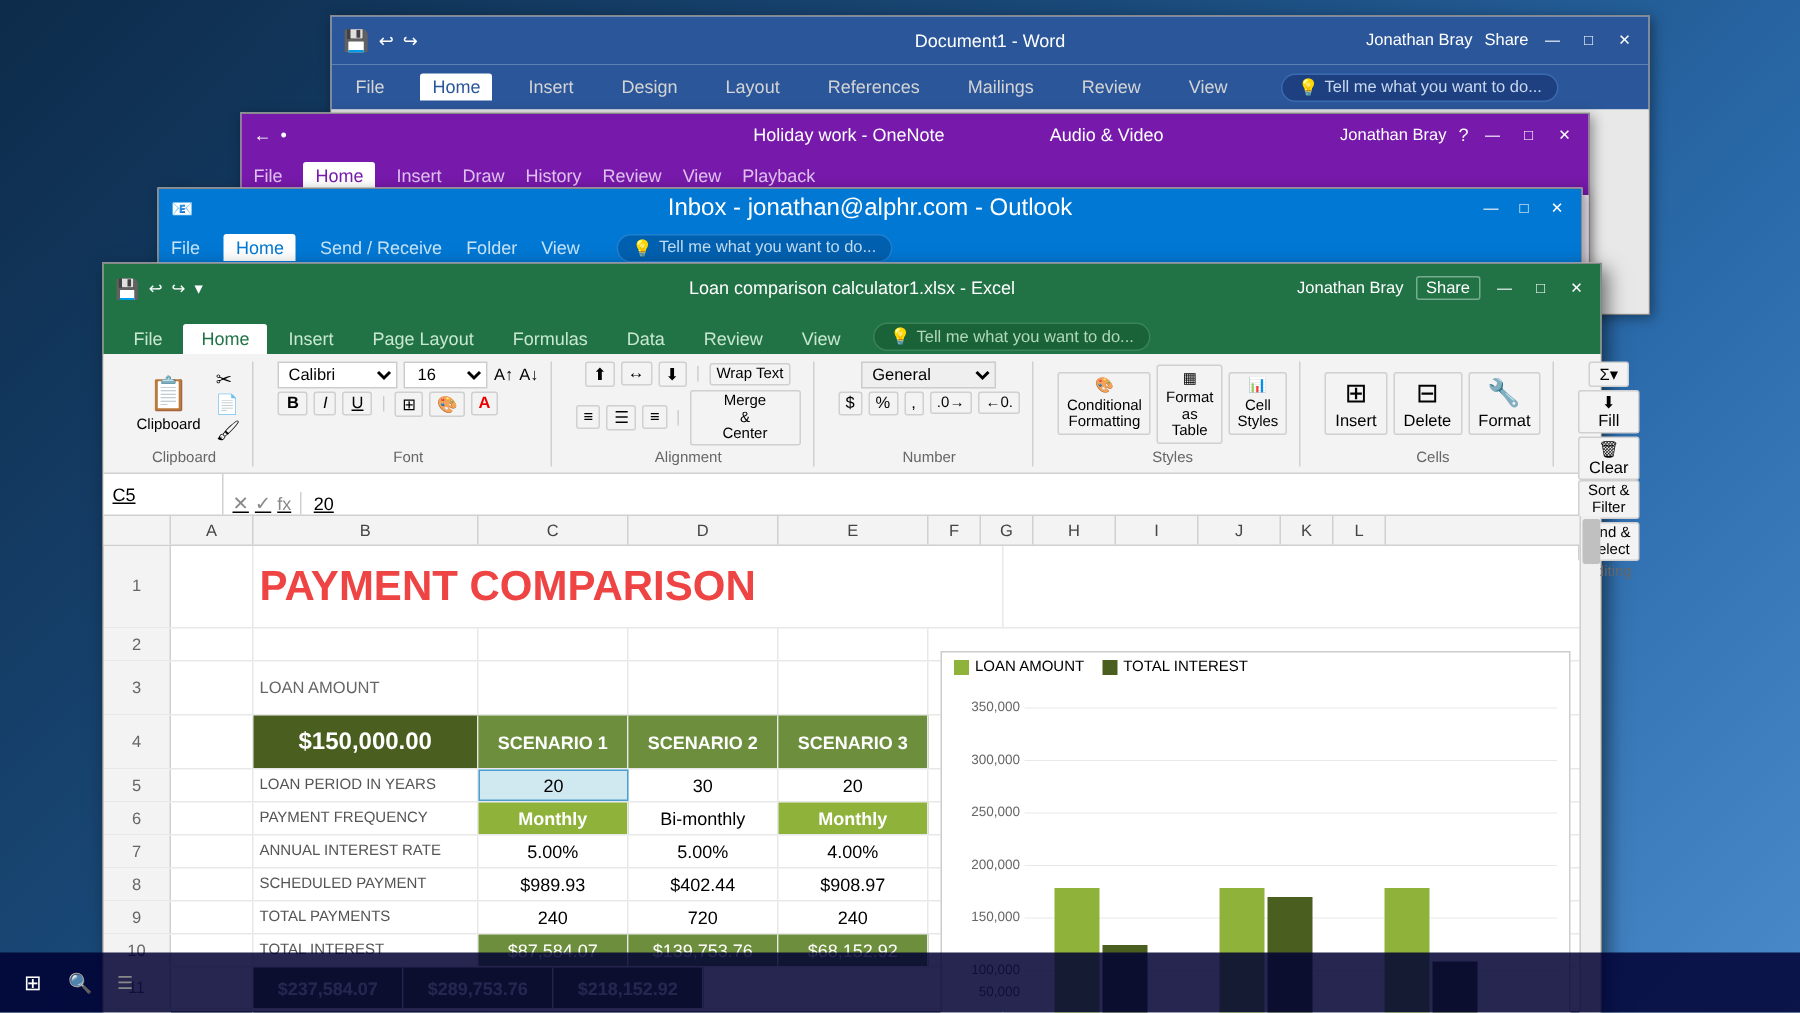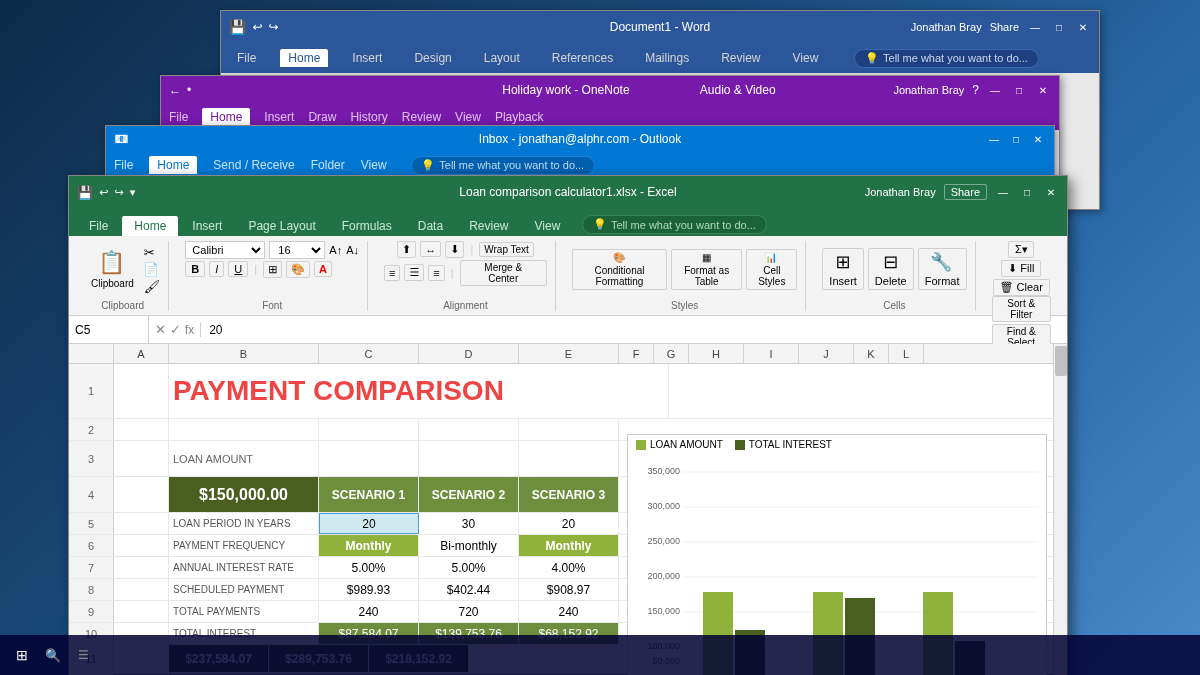--- a/index.html
+++ b/index.html
@@ -241,24 +241,25 @@
     .ribbon-group-content {
       display: flex;
       align-items: center;
       gap: 4px;
       flex: 1;
     }
 
     .formula-bar {
       height: 28px;
       display: flex;
-      align-items: center;
+      align-items: flex-end;
       border-bottom: 1px solid #d0d0d0;
       background: #fff;
       font-size: 12px;
+      text-decoration: underline;
     }
     .name-box {
       width: 80px;
       border-right: 1px solid #d0d0d0;
       padding: 0 6px;
       font-size: 12px;
       height: 100%;
       display: flex;
       align-items: center;
     }
@@ -545,21 +546,21 @@
     <span class="tab">Playback</span>
   </div>
   <div class="onenote-content"></div>
 </div>
 
 <div class="outlook-window">
   <div class="outlook-titlebar">
     <div style="display:flex;align-items:center;gap:4px;">
       <span style="font-size:12px;">📧</span>
     </div>
-    <span style="position:absolute;left:50%;transform:translateX(-50%);font-size:12px;">Inbox - jonathan@alphr.com - Outlook</span>
+    <span style="position:absolute;left:50%;transform:translateX(-50%);font-size:16px;">Inbox - jonathan@alphr.com - Outlook</span>
     <div style="display:flex;align-items:center;gap:6px;">
       <button class="win-btn">—</button>
       <button class="win-btn">□</button>
       <button class="win-btn close">✕</button>
     </div>
   </div>
   <div class="outlook-ribbon">
     <span class="tab">File</span>
     <span class="tab-active">Home</span>
     <span class="tab">Send / Receive</span>
@@ -662,20 +663,35 @@
           <button class="rb-btn" style="padding:1px 4px;">≡</button>
           <button class="rb-btn" style="padding:1px 4px;">☰</button>
           <button class="rb-btn" style="padding:1px 4px;">≡</button>
           <span style="margin:0 2px;color:#ccc;">|</span>
           <button class="rb-btn" style="padding:1px 21px;font-size:10px;">Merge &amp; Center</button>
         </div>
       </div>
       <span class="ribbon-group-label">Alignment</span>
     </div>
 
+    <div class="ribbon-group">
+      <div class="ribbon-group-content" style="flex-direction:column;gap:2px;">
+        <select style="border:1px solid #ccc;font-size:11px;padding:1px 2px;width:90px;">
+          <option>General</option>
+        </select>
+        <div class="font-group-row">
+          <button class="rb-btn" style="padding:1px 4px;">$</button>
+          <button class="rb-btn" style="padding:1px 4px;">%</button>
+          <button class="rb-btn" style="padding:1px 4px;">,</button>
+          <button class="rb-btn" style="padding:1px 4px;font-size:10px;">.0→</button>
+          <button class="rb-btn" style="padding:1px 4px;font-size:10px;">←0.</button>
+        </div>
+      </div>
+      <span class="ribbon-group-label">Number</span>
+    </div>
 
     <div class="ribbon-group">
       <div class="ribbon-group-content" style="gap:4px;">
         <button class="rb-btn" style="padding:2px 5px;font-size:10px;">
           <span>🎨</span>
           <span>Conditional Formatting</span>
         </button>
         <button class="rb-btn" style="padding:2px 5px;font-size:10px;">
           <span>▦</span>
           <span>Format as Table</span>

